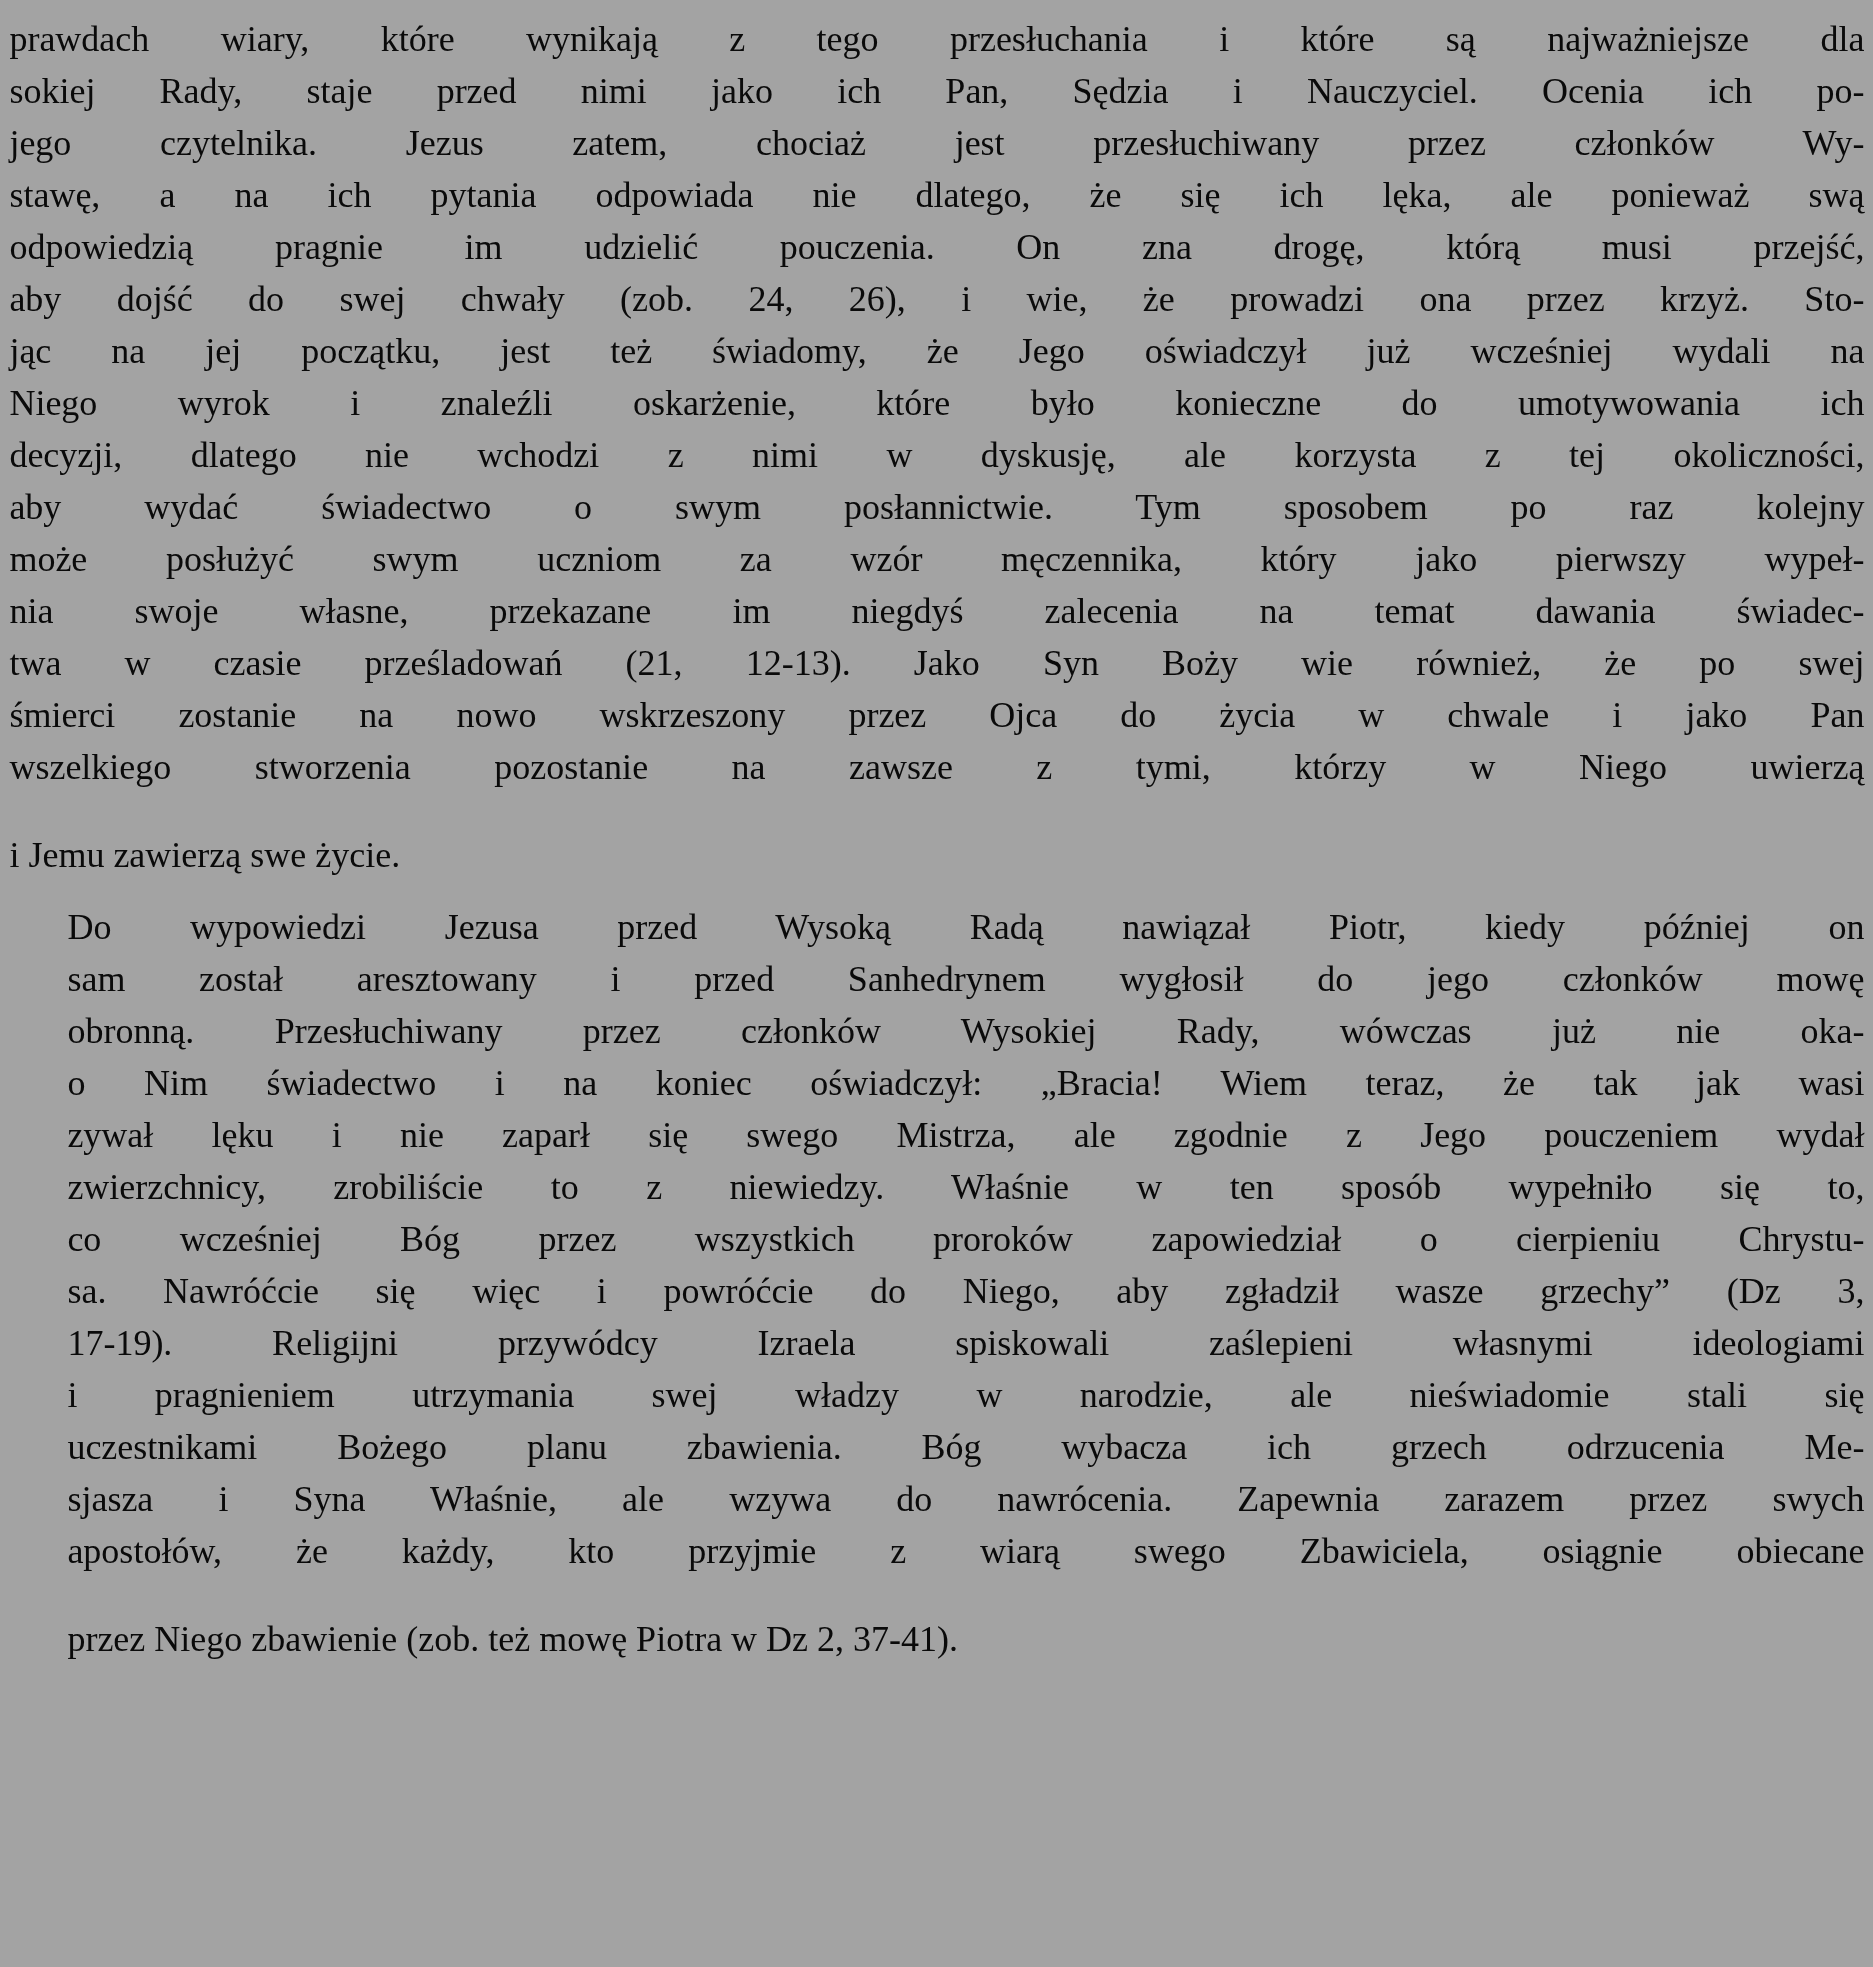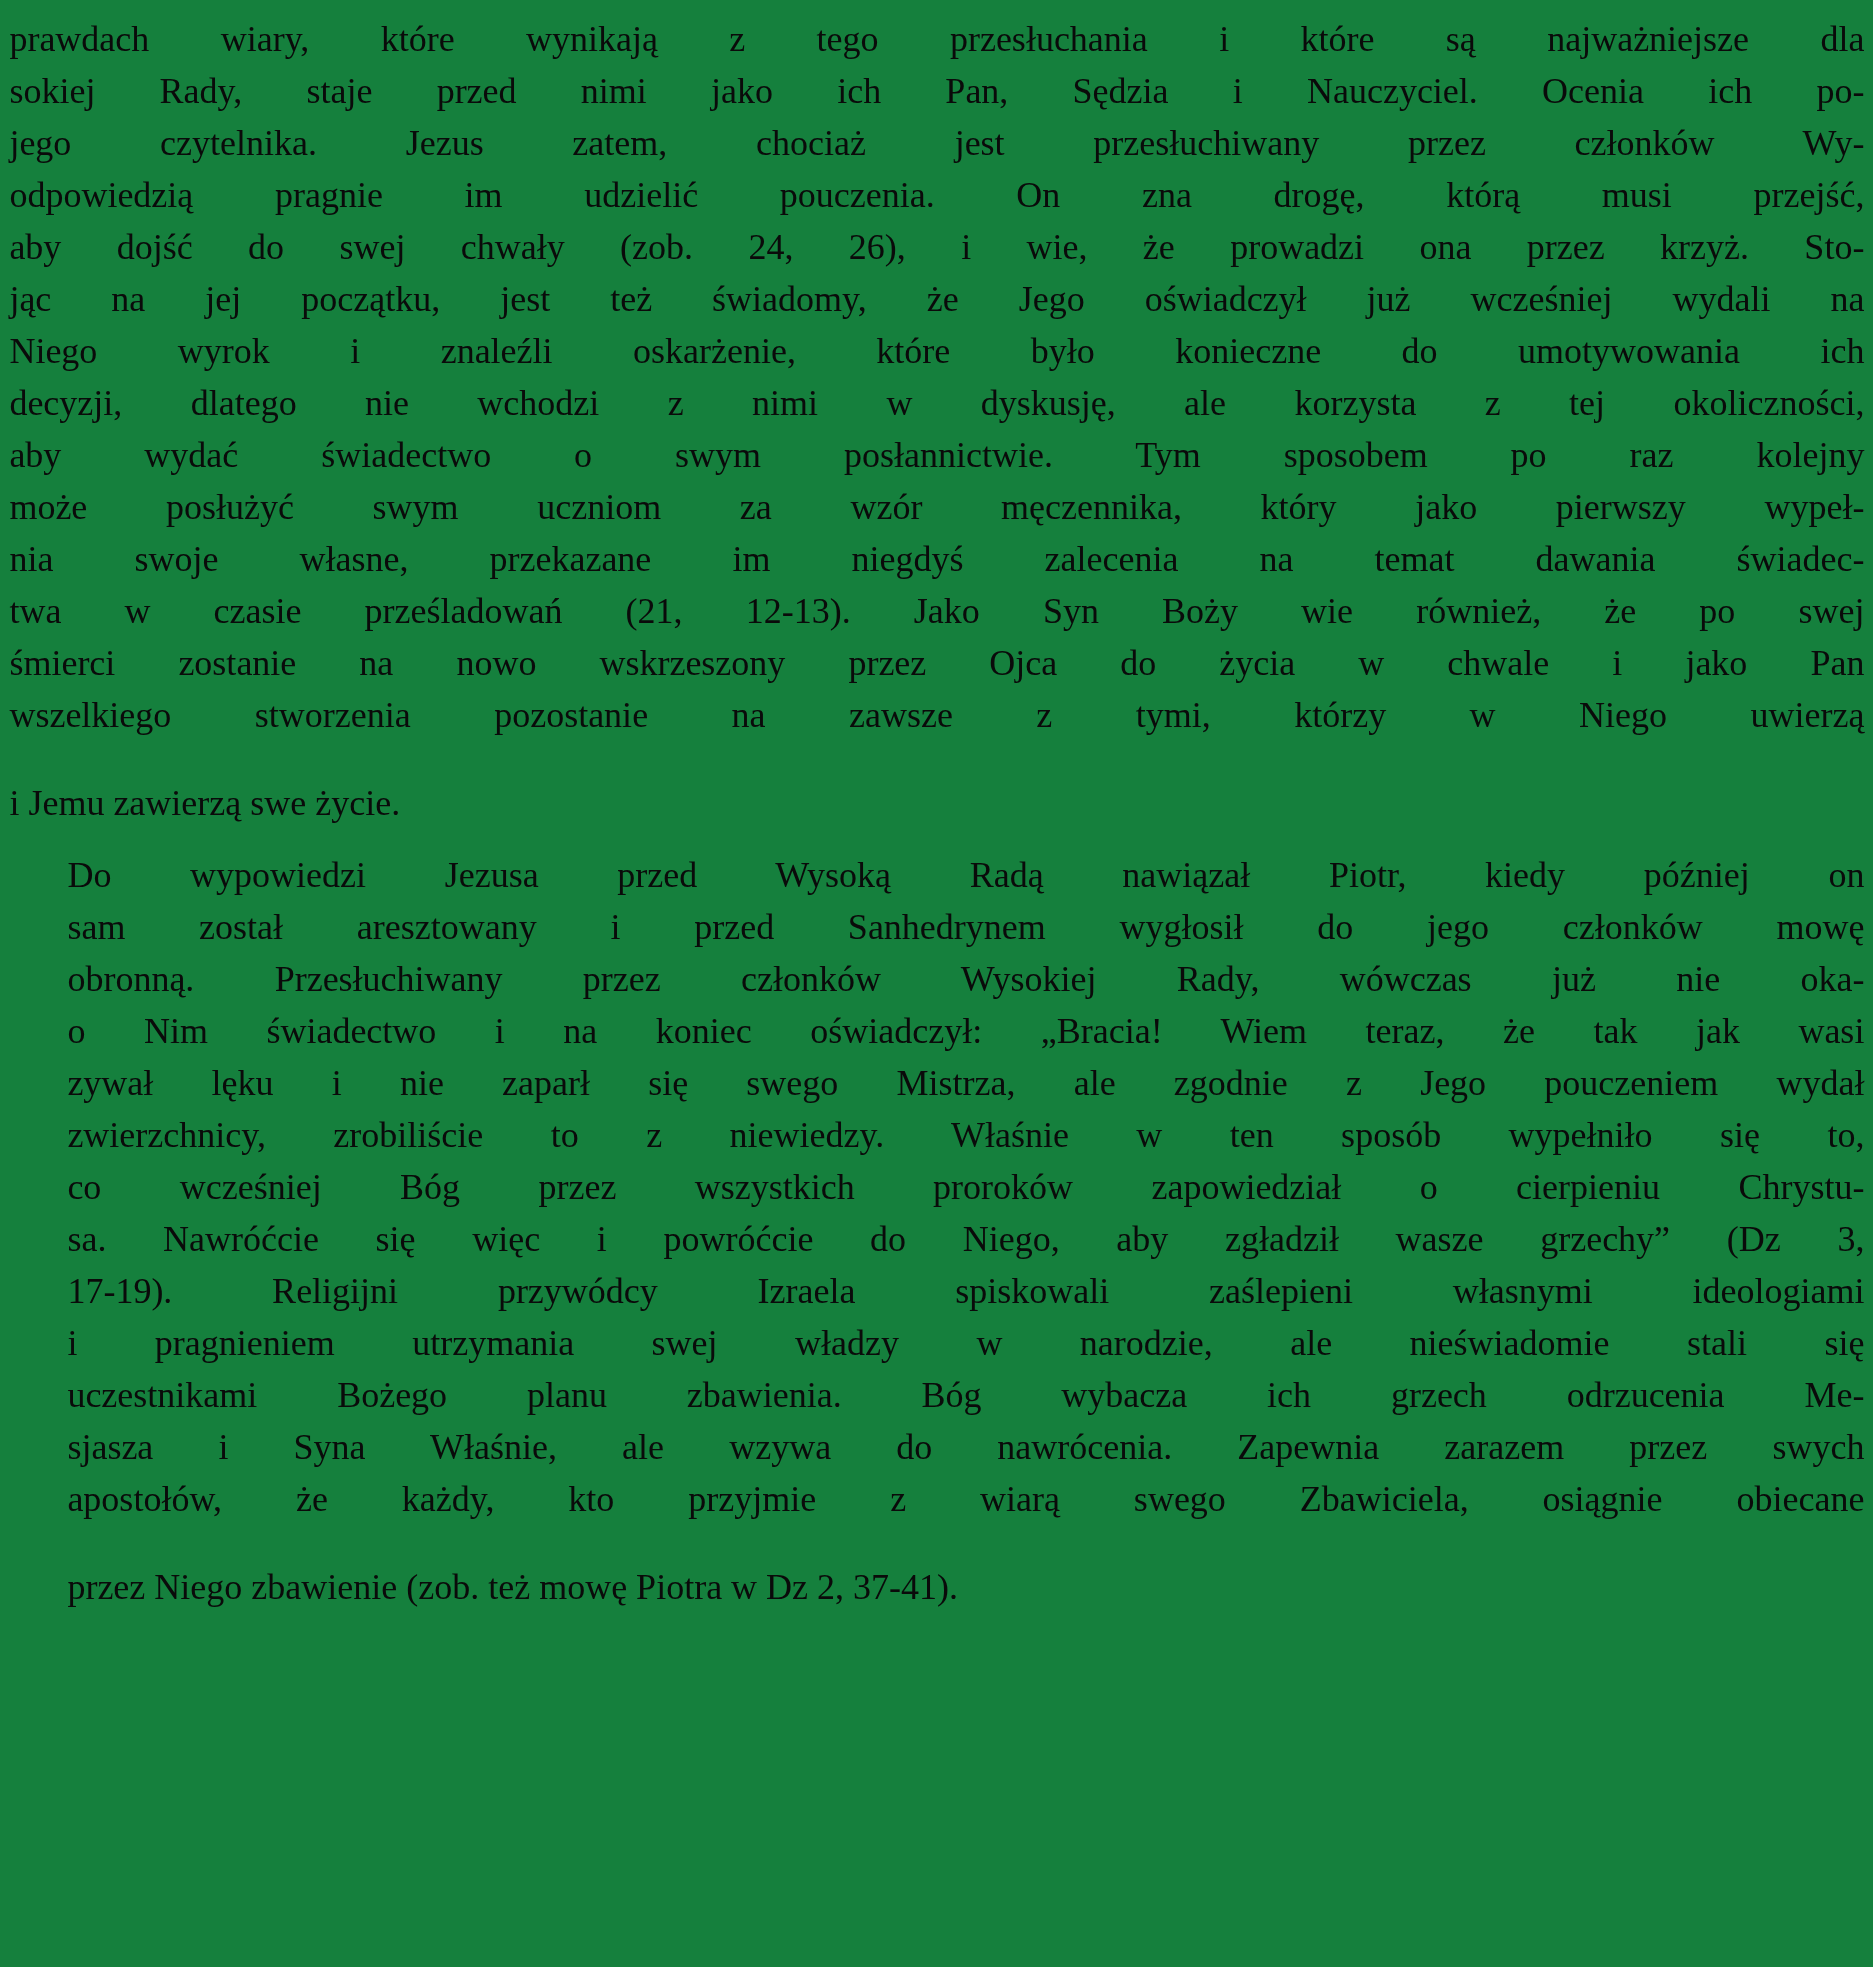--- a/index.html
+++ b/index.html
@@ -4,21 +4,21 @@
 <style>
   html, body {
     margin: 0;
     padding: 0;
     background: #ffffff;
   }
   .page {
     position: relative;
     width: 1874px;
     height: 1968px;
-    background: #15803d;
+    background: #a3a3a3;
     overflow: hidden;
     box-sizing: border-box;
   }
   .text-column {
     position: absolute;
     left: 9.4px;
     top: 13px;
     width: 1855px;
     font-family: "Liberation Serif", "DejaVu Serif", serif;
     font-size: 36px;
@@ -56,20 +56,21 @@
 </style>
 </head>
 <body>
 
 <div class="page">
   <div class="text-column">
     <div class="para" id="p0">
         <span class="line">prawdach wiary, które wynikają z tego przesłuchania i które są najważniejsze dla</span>
         <span class="line">sokiej Rady, staje przed nimi jako ich Pan, Sędzia i Nauczyciel. Ocenia ich po-</span>
         <span class="line">jego czytelnika. Jezus zatem, chociaż jest przesłuchiwany przez członków Wy-</span>
+        <span class="line">stawę, a na ich pytania odpowiada nie dlatego, że się ich lęka, ale ponieważ swą</span>
         <span class="line">odpowiedzią pragnie im udzielić pouczenia. On zna drogę, którą musi przejść,</span>
         <span class="line">aby dojść do swej chwały (zob. 24, 26), i wie, że prowadzi ona przez krzyż. Sto-</span>
         <span class="line">jąc na jej początku, jest też świadomy, że Jego oświadczył już wcześniej wydali na</span>
         <span class="line">Niego wyrok i znaleźli oskarżenie, które było konieczne do umotywowania ich</span>
         <span class="line">decyzji, dlatego nie wchodzi z nimi w dyskusję, ale korzysta z tej okoliczności,</span>
         <span class="line">aby wydać świadectwo o swym posłannictwie. Tym sposobem po raz kolejny</span>
         <span class="line">może posłużyć swym uczniom za wzór męczennika, który jako pierwszy wypeł-</span>
         <span class="line">nia swoje własne, przekazane im niegdyś zalecenia na temat dawania świadec-</span>
         <span class="line">twa w czasie prześladowań (21, 12-13). Jako Syn Boży wie również, że po swej</span>
         <span class="line">śmierci zostanie na nowo wskrzeszony przez Ojca do życia w chwale i jako Pan</span>

